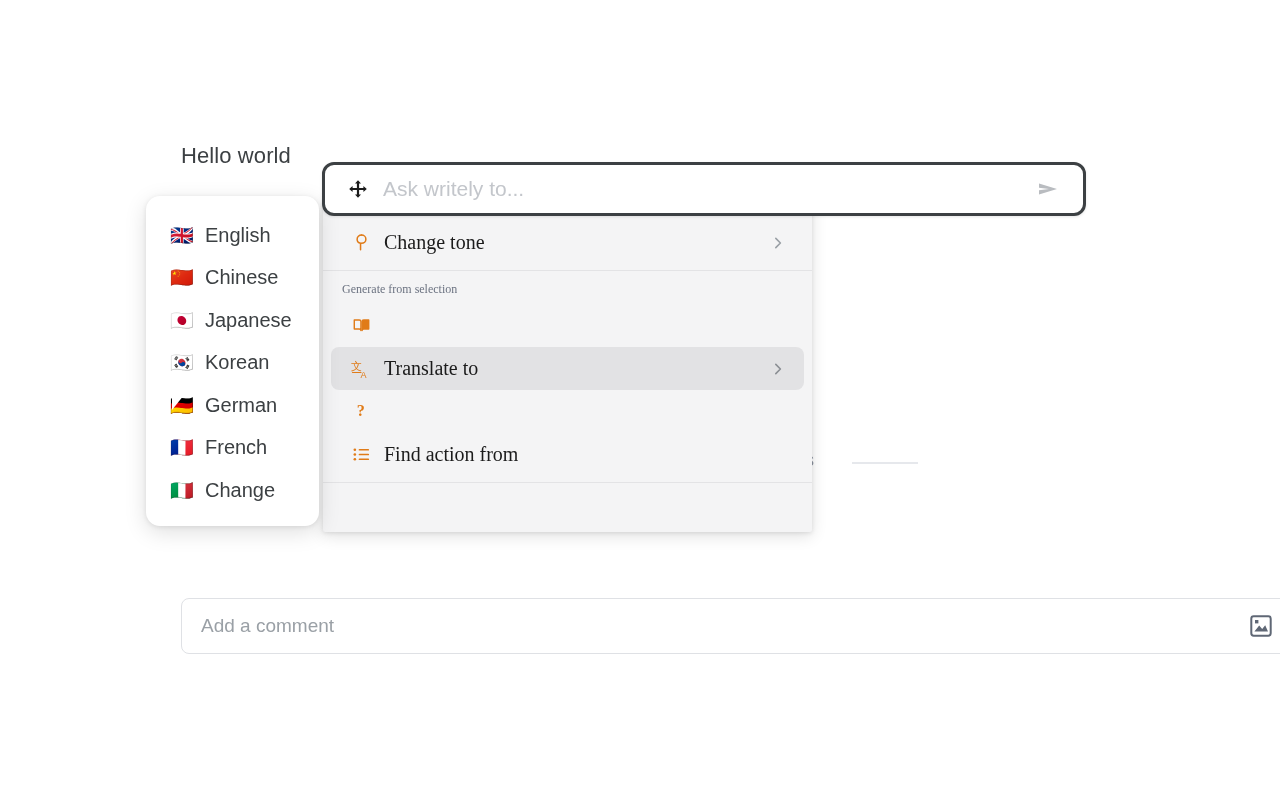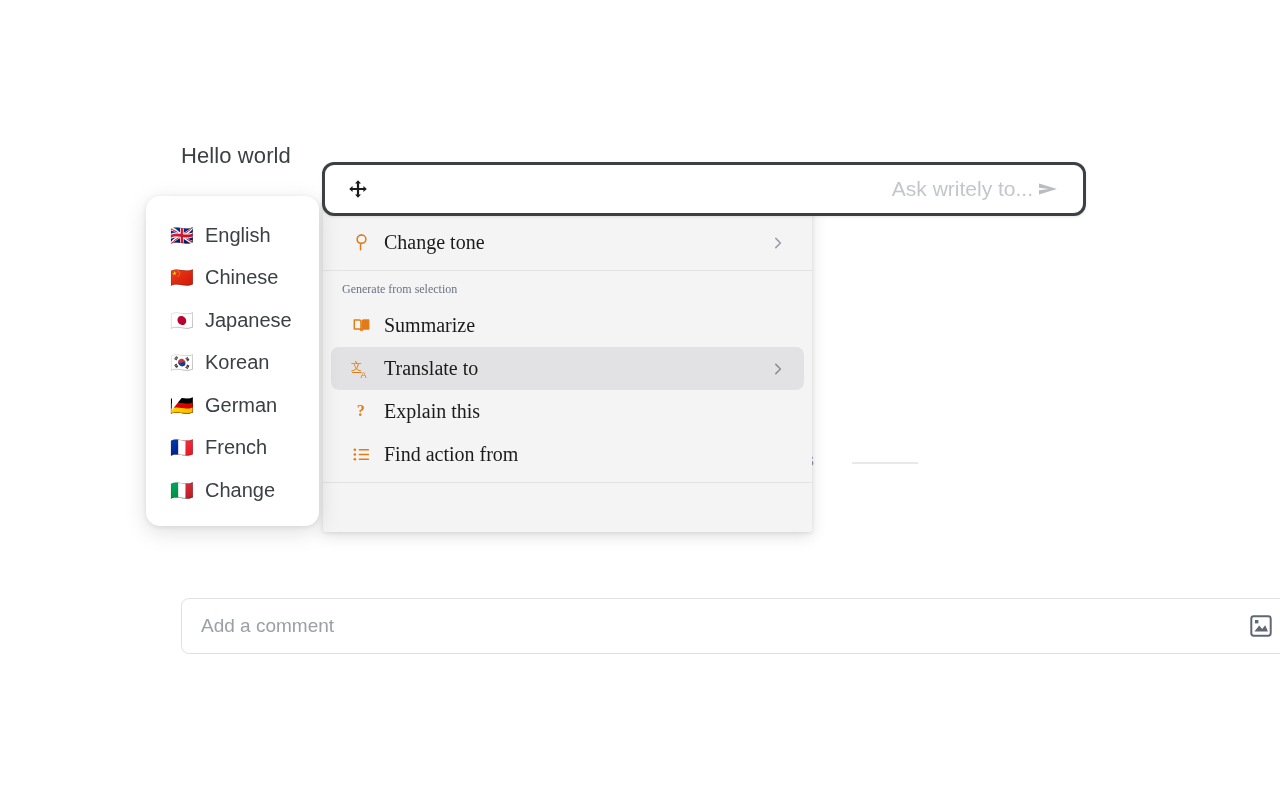--- a/index.html
+++ b/index.html
@@ -102,21 +102,20 @@
     cursor: move;
     flex: 0 0 auto;
   }
   .ask-placeholder {
     margin-left: 14px;
     font-size: 21px;
     color: #c3c6cb;
     font-family: "Liberation Sans", sans-serif;
     flex: 1;
     white-space: nowrap;
-    text-align: right;
   }
   .ask-send {
     width: 30px;
     height: 30px;
     margin-right: 20px;
     display: flex;
     align-items: center;
     justify-content: center;
     cursor: pointer;
     flex: 0 0 auto;
@@ -281,21 +280,20 @@
 
       <div class="menu-section-label">Generate from selection</div>
 
       <div class="menu-item">
         <span class="menu-icon">
           <svg width="19" height="19" viewBox="0 0 20 20">
             <path d="M2.4 4.2h5.2c1 0 1.8.7 1.8 1.6v9.4c0-.9-.8-1.6-1.8-1.6H2.4z" fill="none" stroke="#e07b18" stroke-width="1.5" stroke-linejoin="round"></path>
             <path d="M17.6 4.2h-5.2c-1 0-1.8.7-1.8 1.6v9.4c0-.9.8-1.6 1.8-1.6h5.2z" fill="#e07b18" stroke="#e07b18" stroke-width="1.5" stroke-linejoin="round"></path>
           </svg>
         </span>
-        <span class="menu-label">Summarize</span>
       </div>
 
       <div class="menu-item selected">
         <span class="menu-icon">
           <svg width="20" height="20" viewBox="0 0 20 20">
             <text x="0" y="11" font-family="DejaVu Sans, sans-serif" font-size="11" fill="#e07b18">文</text>
             <text x="9.5" y="18.5" font-family="Liberation Sans, sans-serif" font-size="9" fill="#e07b18">A</text>
             <path d="M1.5 13.5 L10 13.5" stroke="#e07b18" stroke-width="1.2" stroke-linecap="round" fill="none"></path>
           </svg>
         </span>
@@ -306,21 +304,20 @@
             </svg>
         </span>
       </div>
 
       <div class="menu-item">
         <span class="menu-icon">
           <svg width="19" height="19" viewBox="0 0 20 20">
             <text x="5" y="15" font-family="Liberation Serif, serif" font-weight="bold" font-size="17" fill="#e07b18">?</text>
           </svg>
         </span>
-        <span class="menu-label">Explain this</span>
       </div>
 
       <div class="menu-item">
         <span class="menu-icon">
           <svg width="19" height="19" viewBox="0 0 20 20">
             <circle cx="3" cy="5" r="1.4" fill="#e07b18"></circle>
             <circle cx="3" cy="10" r="1.4" fill="#e07b18"></circle>
             <circle cx="3" cy="15" r="1.4" fill="#e07b18"></circle>
             <rect x="7" y="4.1" width="11" height="1.8" rx="0.9" fill="#e07b18"></rect>
             <rect x="7" y="9.1" width="11" height="1.8" rx="0.9" fill="#e07b18"></rect>

